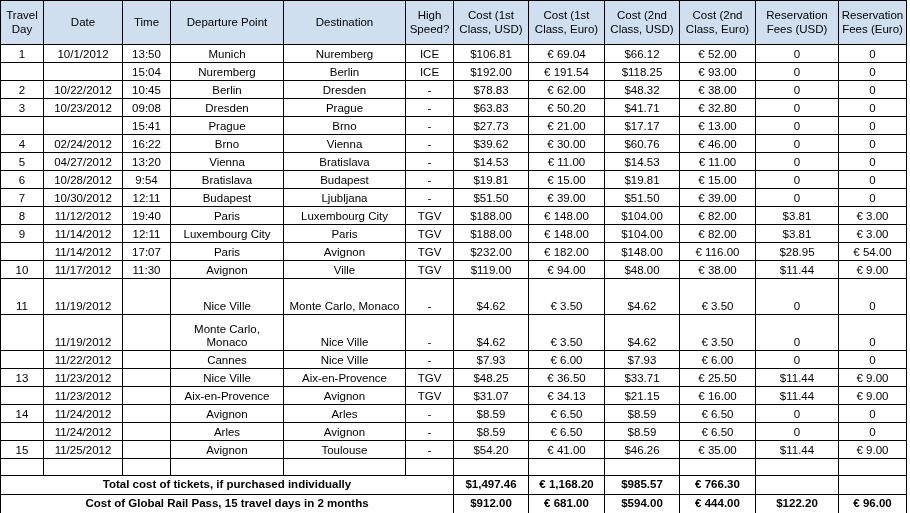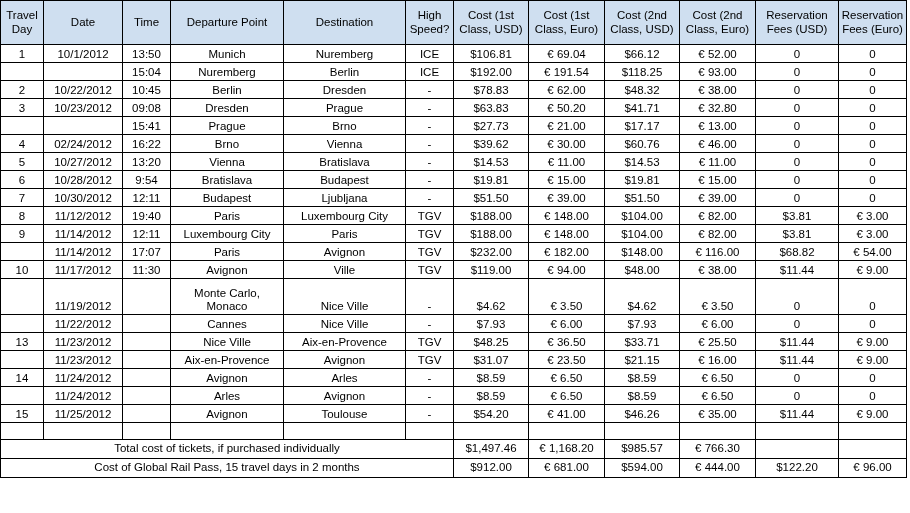--- a/index.html
+++ b/index.html
@@ -52,21 +52,21 @@
   tbody tr.tall-row td {
     height: 35px;
     vertical-align: bottom;
     padding-bottom: 0px;
   }
   tbody tr.blank-row td {
     height: 16px;
   }
   tbody tr.summary-row td {
     height: 18px;
-    font-weight: normal;
+    font-weight: bold;
     vertical-align: middle;
   }
   td.label-cell {
     text-align: left;
     padding-left: 4px;
     font-weight: bold;
   }
   
   col.c-day      { width: 43px; }
   col.c-date     { width: 79px; }
@@ -196,21 +196,21 @@
           <td>-</td>
           <td>$39.62</td>
           <td>€ 30.00</td>
           <td>$60.76</td>
           <td>€ 46.00</td>
           <td>0</td>
           <td>0</td>
         </tr>
         <tr class="data-row">
           <td>5</td>
-          <td>10/27/2012</td>
+          <td>04/27/2012</td>
           <td>13:20</td>
           <td>Vienna</td>
           <td>Bratislava</td>
           <td>-</td>
           <td>$14.53</td>
           <td>€ 11.00</td>
           <td>$14.53</td>
           <td>€ 11.00</td>
           <td>0</td>
           <td>0</td>
@@ -275,38 +275,52 @@
           <td></td>
           <td>11/14/2012</td>
           <td>17:07</td>
           <td>Paris</td>
           <td>Avignon</td>
           <td>TGV</td>
           <td>$232.00</td>
           <td>€ 182.00</td>
           <td>$148.00</td>
           <td>€ 116.00</td>
-          <td>$68.82</td>
+          <td>$28.95</td>
           <td>€ 54.00</td>
         </tr>
         <tr class="data-row">
           <td>10</td>
           <td>11/17/2012</td>
           <td>11:30</td>
           <td>Avignon</td>
           <td>Ville</td>
           <td>TGV</td>
           <td>$119.00</td>
           <td>€ 94.00</td>
           <td>$48.00</td>
           <td>€ 38.00</td>
           <td>$11.44</td>
           <td>€ 9.00</td>
         </tr>
         <tr class="tall-row">
+          <td>11</td>
+          <td>11/19/2012</td>
+          <td></td>
+          <td>Nice Ville</td>
+          <td>Monte Carlo, Monaco</td>
+          <td>-</td>
+          <td>$4.62</td>
+          <td>€ 3.50</td>
+          <td>$4.62</td>
+          <td>€ 3.50</td>
+          <td>0</td>
+          <td>0</td>
+        </tr>
+        <tr class="tall-row">
           <td></td>
           <td>11/19/2012</td>
           <td></td>
           <td>Monte Carlo, Monaco</td>
           <td>Nice Ville</td>
           <td>-</td>
           <td>$4.62</td>
           <td>€ 3.50</td>
           <td>$4.62</td>
           <td>€ 3.50</td>
@@ -342,21 +356,21 @@
           <td>€ 9.00</td>
         </tr>
         <tr class="data-row">
           <td></td>
           <td>11/23/2012</td>
           <td></td>
           <td>Aix-en-Provence</td>
           <td>Avignon</td>
           <td>TGV</td>
           <td>$31.07</td>
-          <td>€ 23.50</td>
+          <td>€ 34.13</td>
           <td>$21.15</td>
           <td>€ 16.00</td>
           <td>$11.44</td>
           <td>€ 9.00</td>
         </tr>
         <tr class="data-row">
           <td>14</td>
           <td>11/24/2012</td>
           <td></td>
           <td>Avignon</td>

